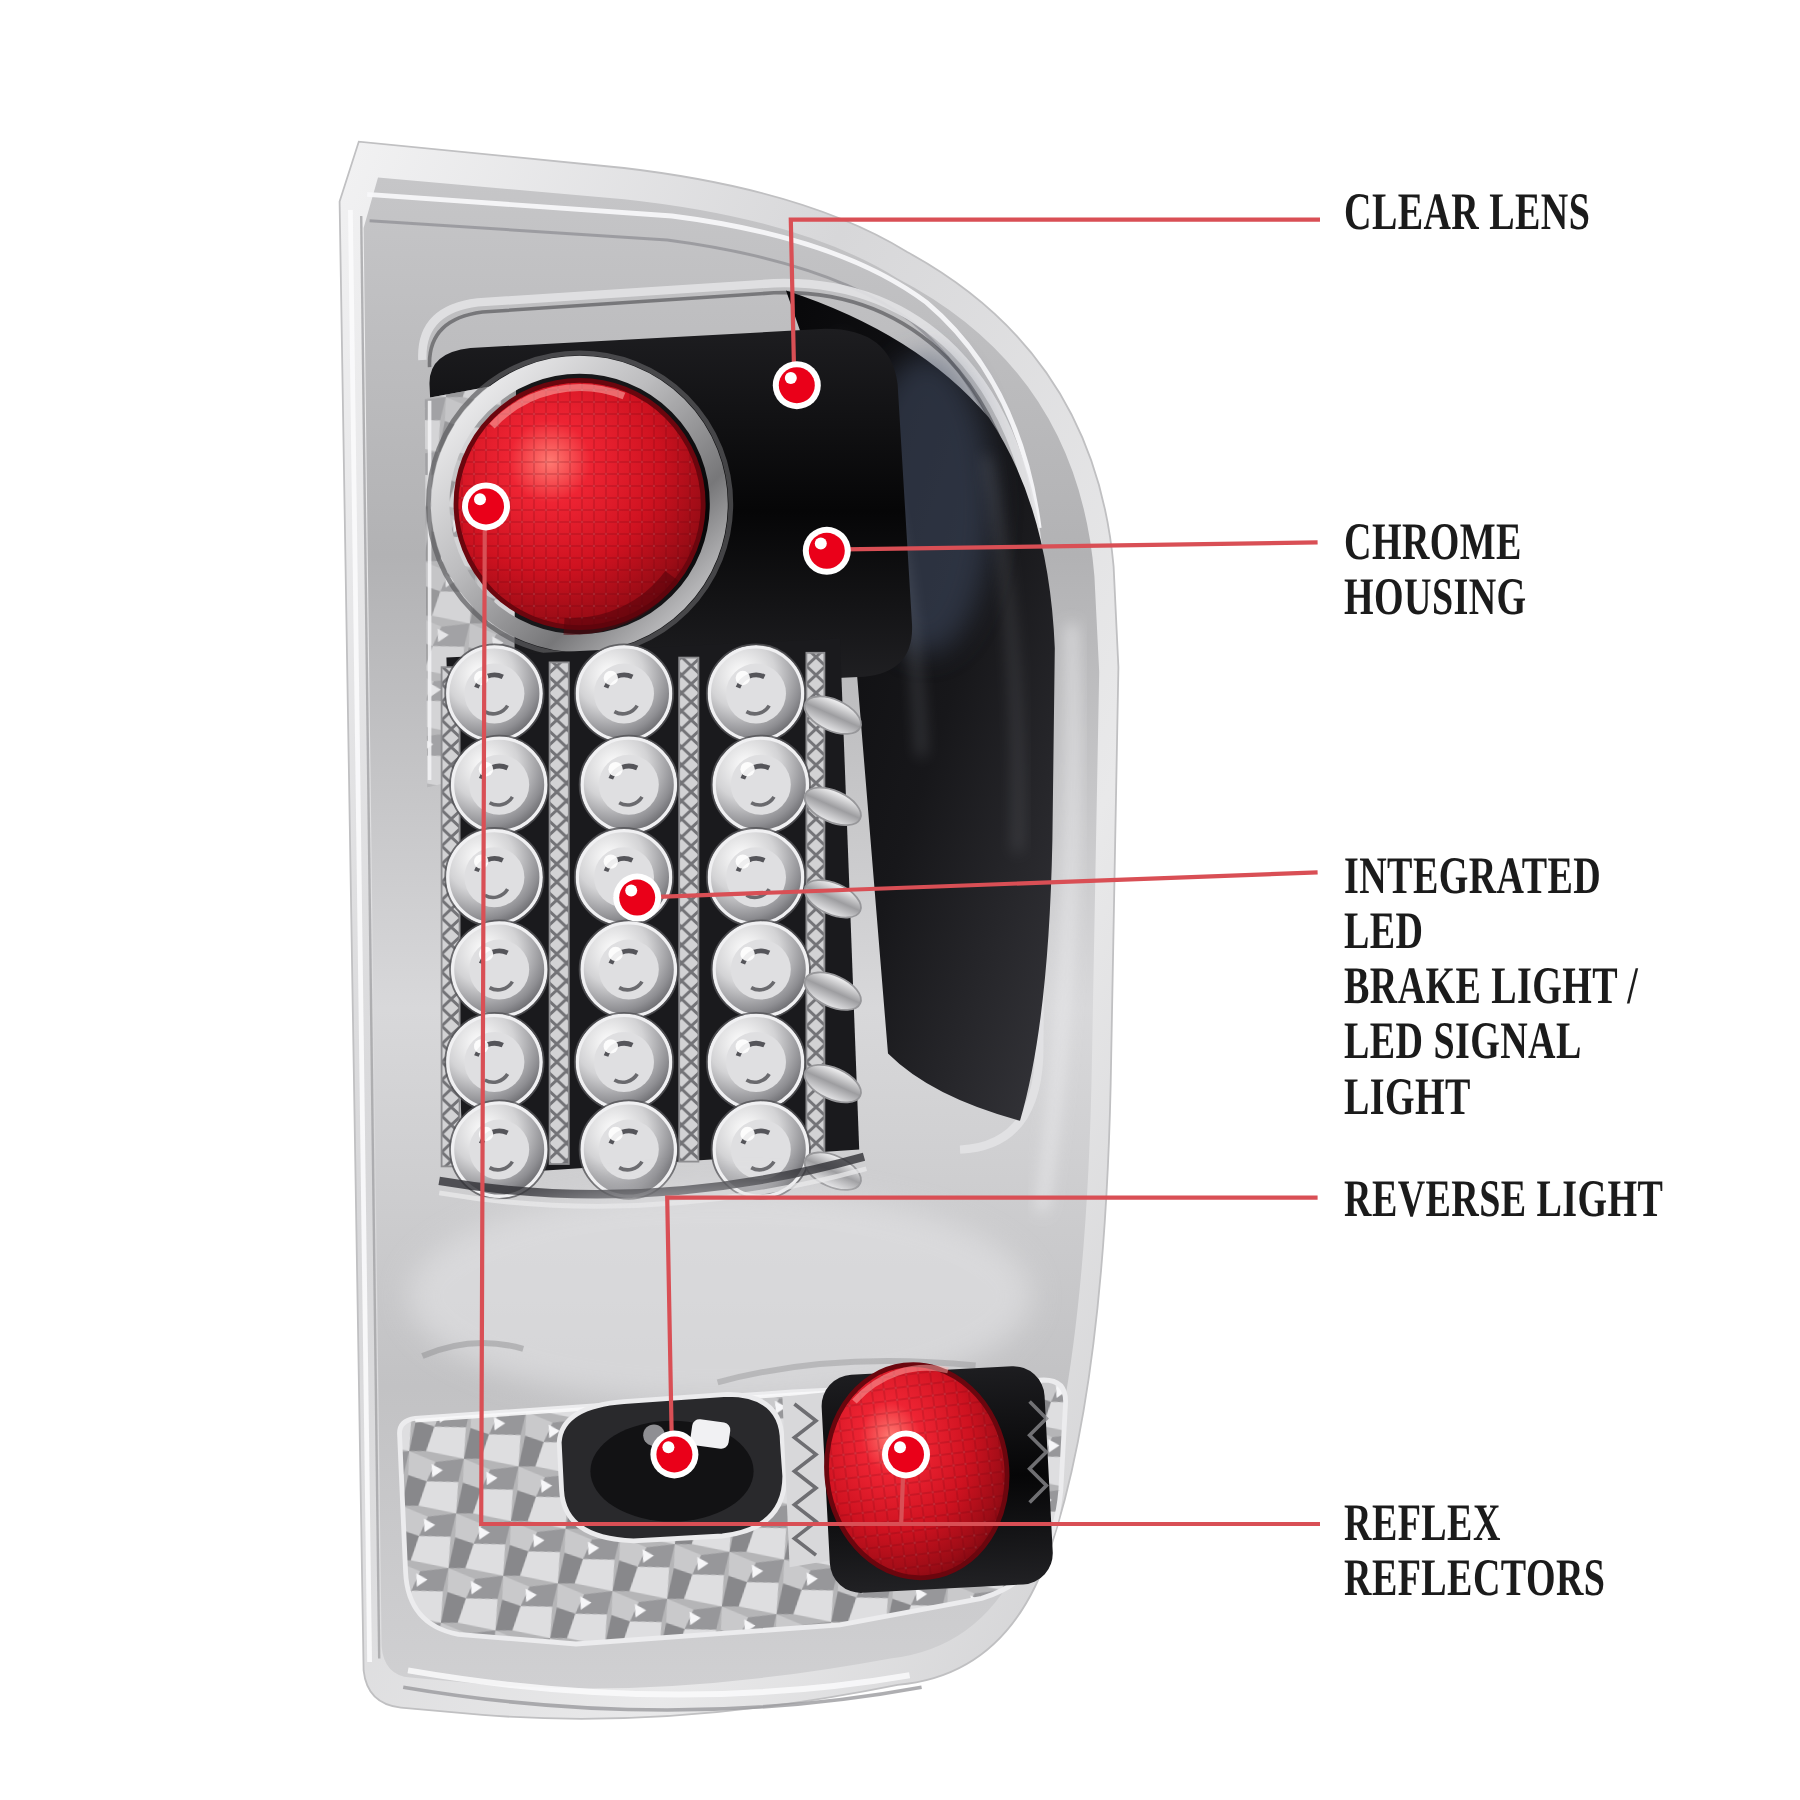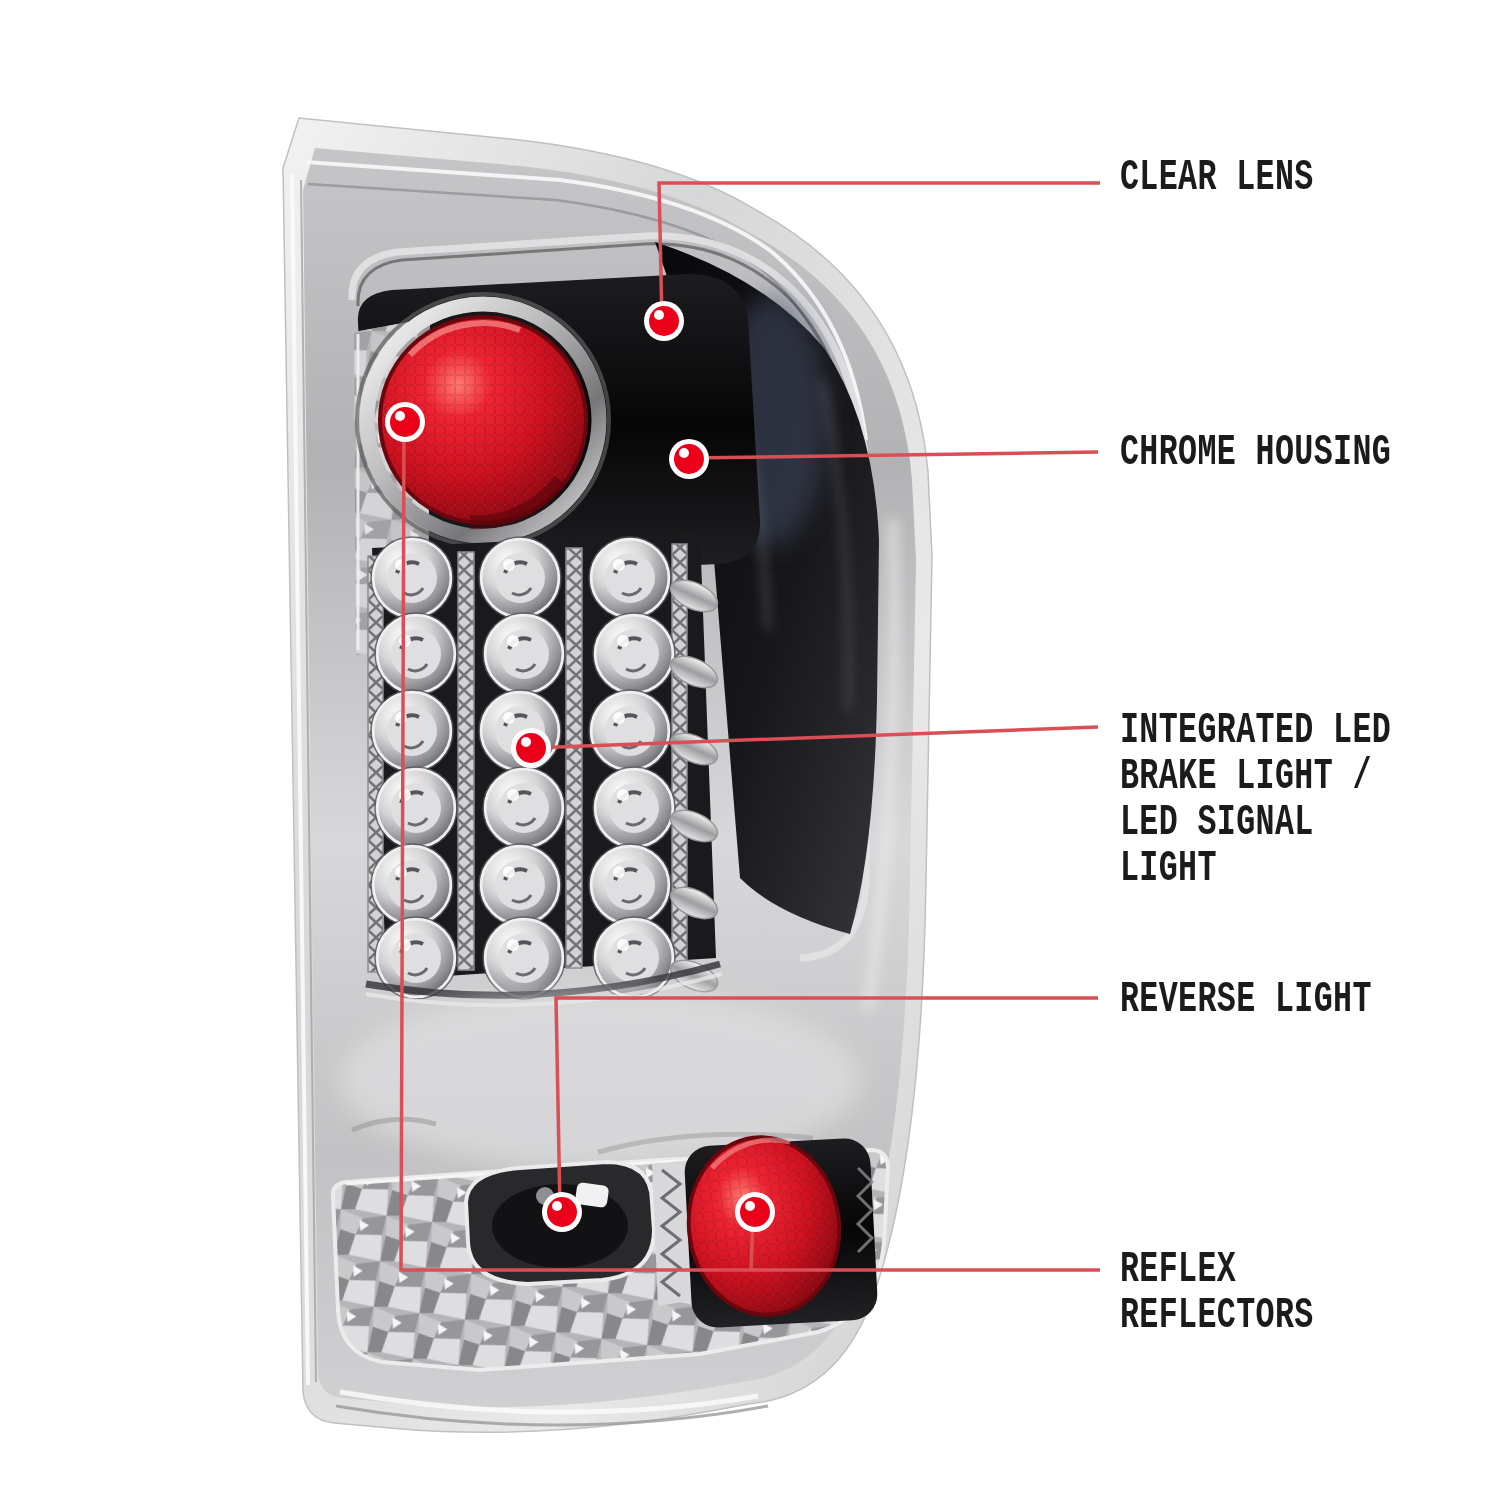--- a/index.html
+++ b/index.html
@@ -1,17 +1,17 @@
 <!DOCTYPE html>
 <html><head>
 <meta charset="utf-8">
 <style>
   html,body{margin:0;padding:0;background:#ffffff;}
   #stage{position:relative;width:1500px;height:1500px;background:#ffffff;overflow:hidden;
-         font-family:Liberation Mono, monospace;}
+         font-family:Liberation Serif, serif;}
   #art{position:absolute;left:0;top:0;width:1500px;height:1500px;}
   .label{position:absolute;left:1120px;color:#1b1b1b;font-weight:bold;font-size:44px;
          line-height:46px;letter-spacing:0.5px;white-space:pre-line;
          transform:scaleX(0.72);transform-origin:0 0;}
   .lbl-clear{top:154px;}
   .lbl-chrome{top:429px;}
   .lbl-led{top:707px;}
   .lbl-reverse{top:976px;}
   .lbl-reflex{top:1246px;}
 </style>

